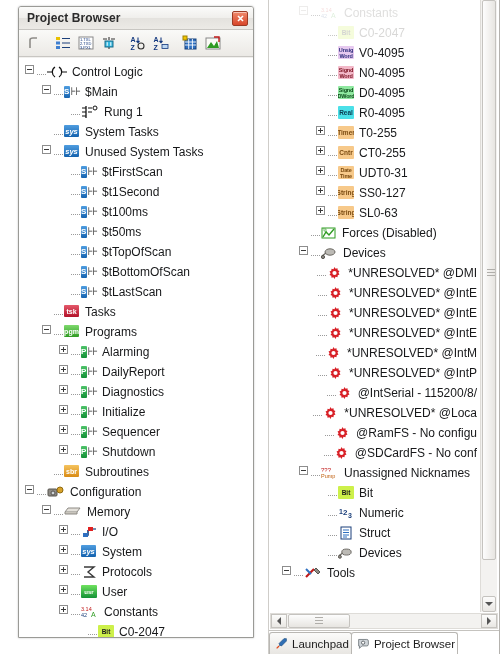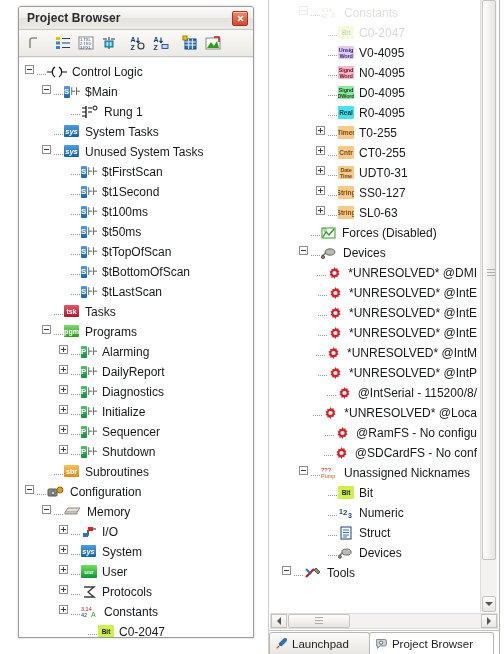--- a/index.html
+++ b/index.html
@@ -126,21 +126,21 @@
   .hs-spacer { flex: 1; }
 
   .tabstrip {
     position:absolute; left:0; right:0; bottom:0; height:24px;
     background:#ffffff;
     border-top:1px solid #c5c3bf;
     display:flex; align-items:flex-end;
   }
   .tab {
     height:22px; display:flex; align-items:center; gap:4px;
-    padding:0 20px 0 5px; font-size:11.5px; color:#1d1d1d;
+    padding:0 2px 0 5px; font-size:11.5px; color:#1d1d1d;
     border:1px solid #b9b7b3; border-bottom:none;
     border-radius:3px 3px 0 0; background:linear-gradient(#fbfbfa,#e8e6e2);
     margin-right:-1px; cursor:pointer; white-space:nowrap;
   }
   .tab.active { background:#ffffff; font-weight:normal; }
 
   
   .row {
     position: relative;
     height: 20px;
@@ -561,33 +561,33 @@
             <span class="conn"></span>
             <span class="ic">
               <span class="ic-sys">sys</span>
             </span>
             <span class="lbl">System</span>
           </div>
           <div class="row">
             <span class="ind" style="width: 40px;"></span>
             <span class="exp plus"></span>
             <span class="conn"></span>
-            <span class="ic">
-              <span class="ic-badge" style="background:linear-gradient(#6fe25e,#149137);color:#fff;font-size:6px">usr</span>
-            </span>
-            <span class="lbl">User</span>
-          </div>
-          <div class="row">
-            <span class="ind" style="width: 40px;"></span>
-            <span class="exp plus"></span>
-            <span class="conn"></span>
             <span class="ic"><svg width="16" height="14" viewBox="0 0 16 14">
                 <path d="M3 2h10 L7 7 L13 12 H3" stroke="#3a3a3a" stroke-width="1.4" fill="none"></path>
               </svg></span>
             <span class="lbl">Protocols</span>
+          </div>
+          <div class="row">
+            <span class="ind" style="width: 40px;"></span>
+            <span class="exp plus"></span>
+            <span class="conn"></span>
+            <span class="ic">
+              <span class="ic-badge" style="background:linear-gradient(#6fe25e,#149137);color:#fff;font-size:6px">usr</span>
+            </span>
+            <span class="lbl">User</span>
           </div>
           <div class="row">
             <span class="ind" style="width: 40px;"></span>
             <span class="exp plus"></span>
             <span class="conn"></span>
             <span class="ic" style="width: 18px;"><svg width="18" height="14" viewBox="0 0 18 14">
                 <text x="0" y="6" font-size="5.5" fill="#c01818" font-family="Liberation Sans">3.14</text>
                 <text x="0" y="12" font-size="5.5" fill="#1b3f7a" font-family="Liberation Sans">42</text>
                 <text x="10" y="12" font-size="7" fill="#2f9b22" font-family="Liberation Sans">A</text>
               </svg></span>

